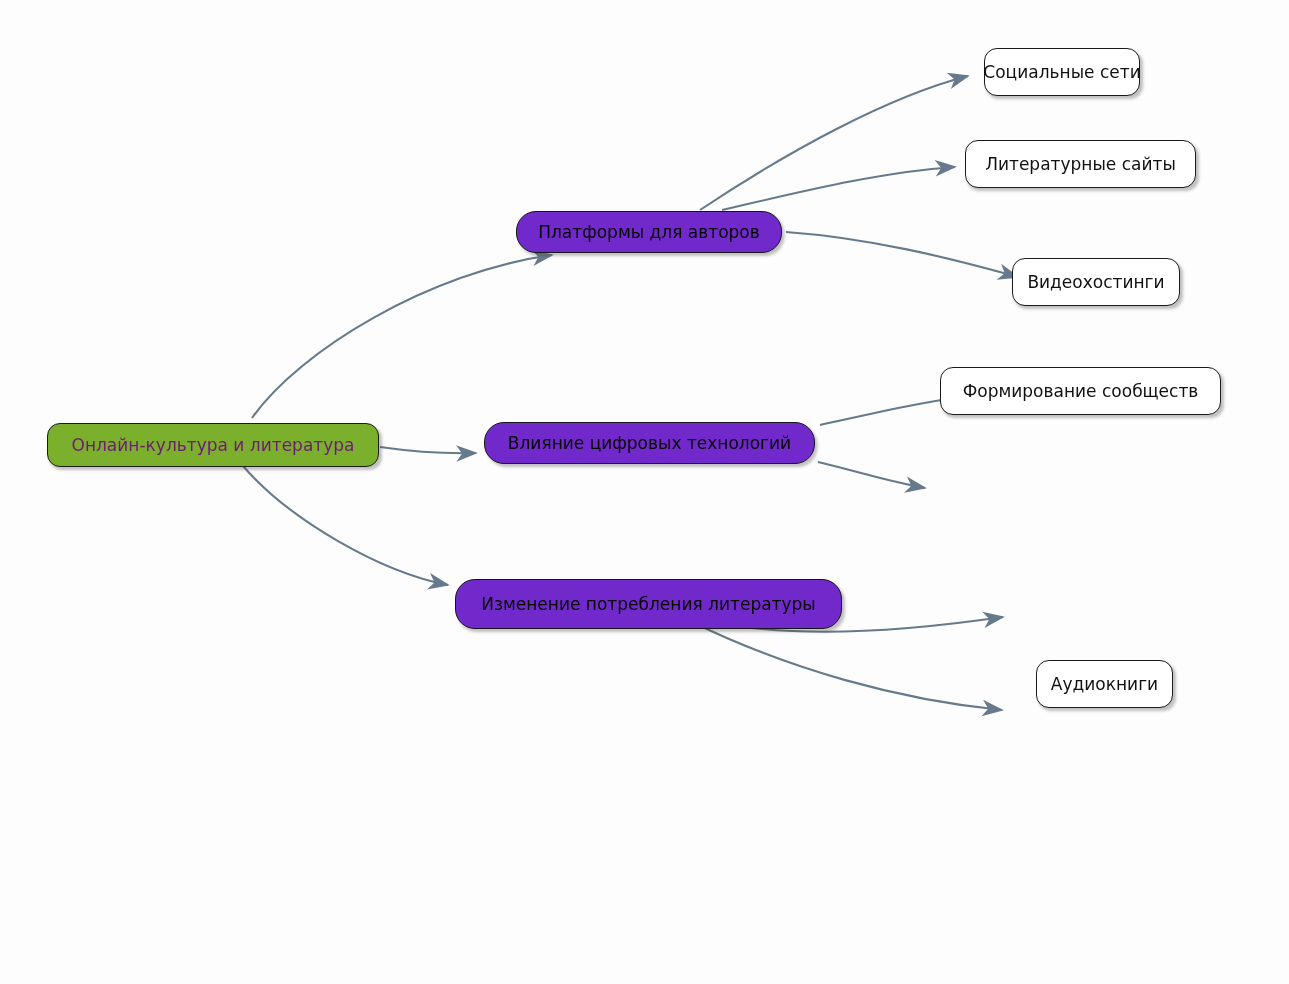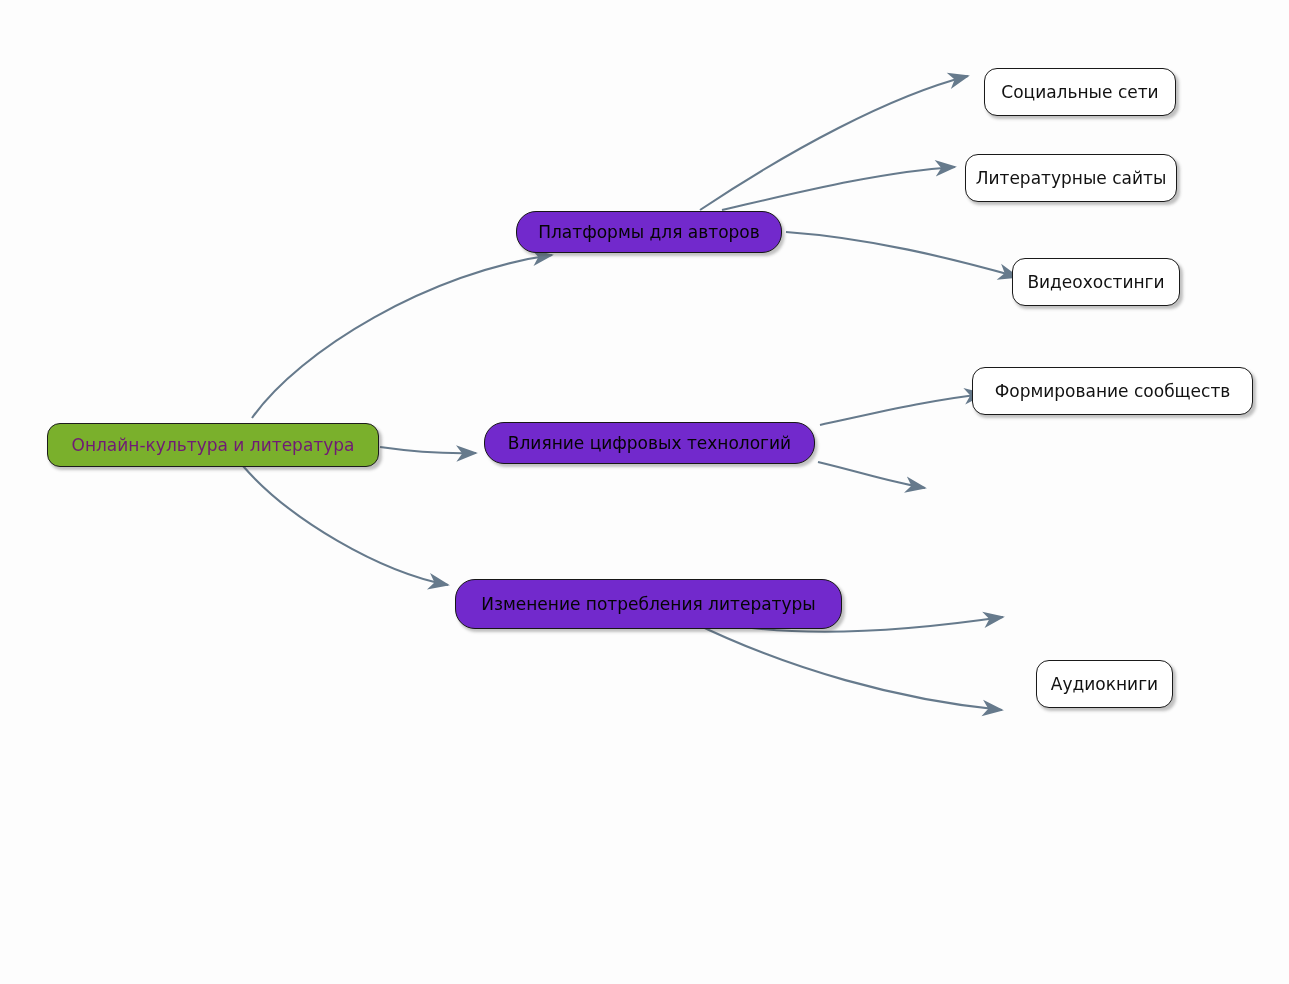--- a/index.html
+++ b/index.html
@@ -120,37 +120,37 @@
   </svg>
 
   <div class="node root" style="left:47px; top:423px; width:332px; height:44px;">
     <span>Онлайн-культура и литература</span>
   </div>
 
   <div class="node branch" style="left:516px; top:211px; width:266px; height:42px;">
     <span>Платформы для авторов</span>
   </div>
 
-  <div class="node leaf" style="left:984px; top:48px; width:192px; height:48px;margin-top:20px;">
+  <div class="node leaf" style="left:984px; top:48px; width:156px; height:48px;">
     <span>Социальные сети</span>
   </div>
 
-  <div class="node leaf" style="left:965px; top:154px; width:212px; height:48px;">
+  <div class="node leaf" style="left:965px; top:140px; width:231px; height:48px;">
     <span>Литературные сайты</span>
   </div>
 
   <div class="node leaf" style="left:996px; top:258px; width:168px; height:48px;margin-left:16px;">
     <span>Видеохостинги</span>
   </div>
 
   <div class="node branch" style="left:484px; top:422px; width:331px; height:42px;">
     <span>Влияние цифровых технологий</span>
   </div>
 
-  <div class="node leaf" style="left:972px; top:367px; width:281px; height:48px;">
+  <div class="node leaf" style="left:940px; top:367px; width:281px; height:48px;">
     <span>Формирование сообществ</span>
   </div>
 
 
   <div class="node branch" style="left:455px; top:579px; width:387px; height:50px;">
     <span>Изменение потребления литературы</span>
   </div>
 
 
   <div class="node leaf" style="left:1012px; top:660px; width:137px; height:48px;margin-left:24px;">

